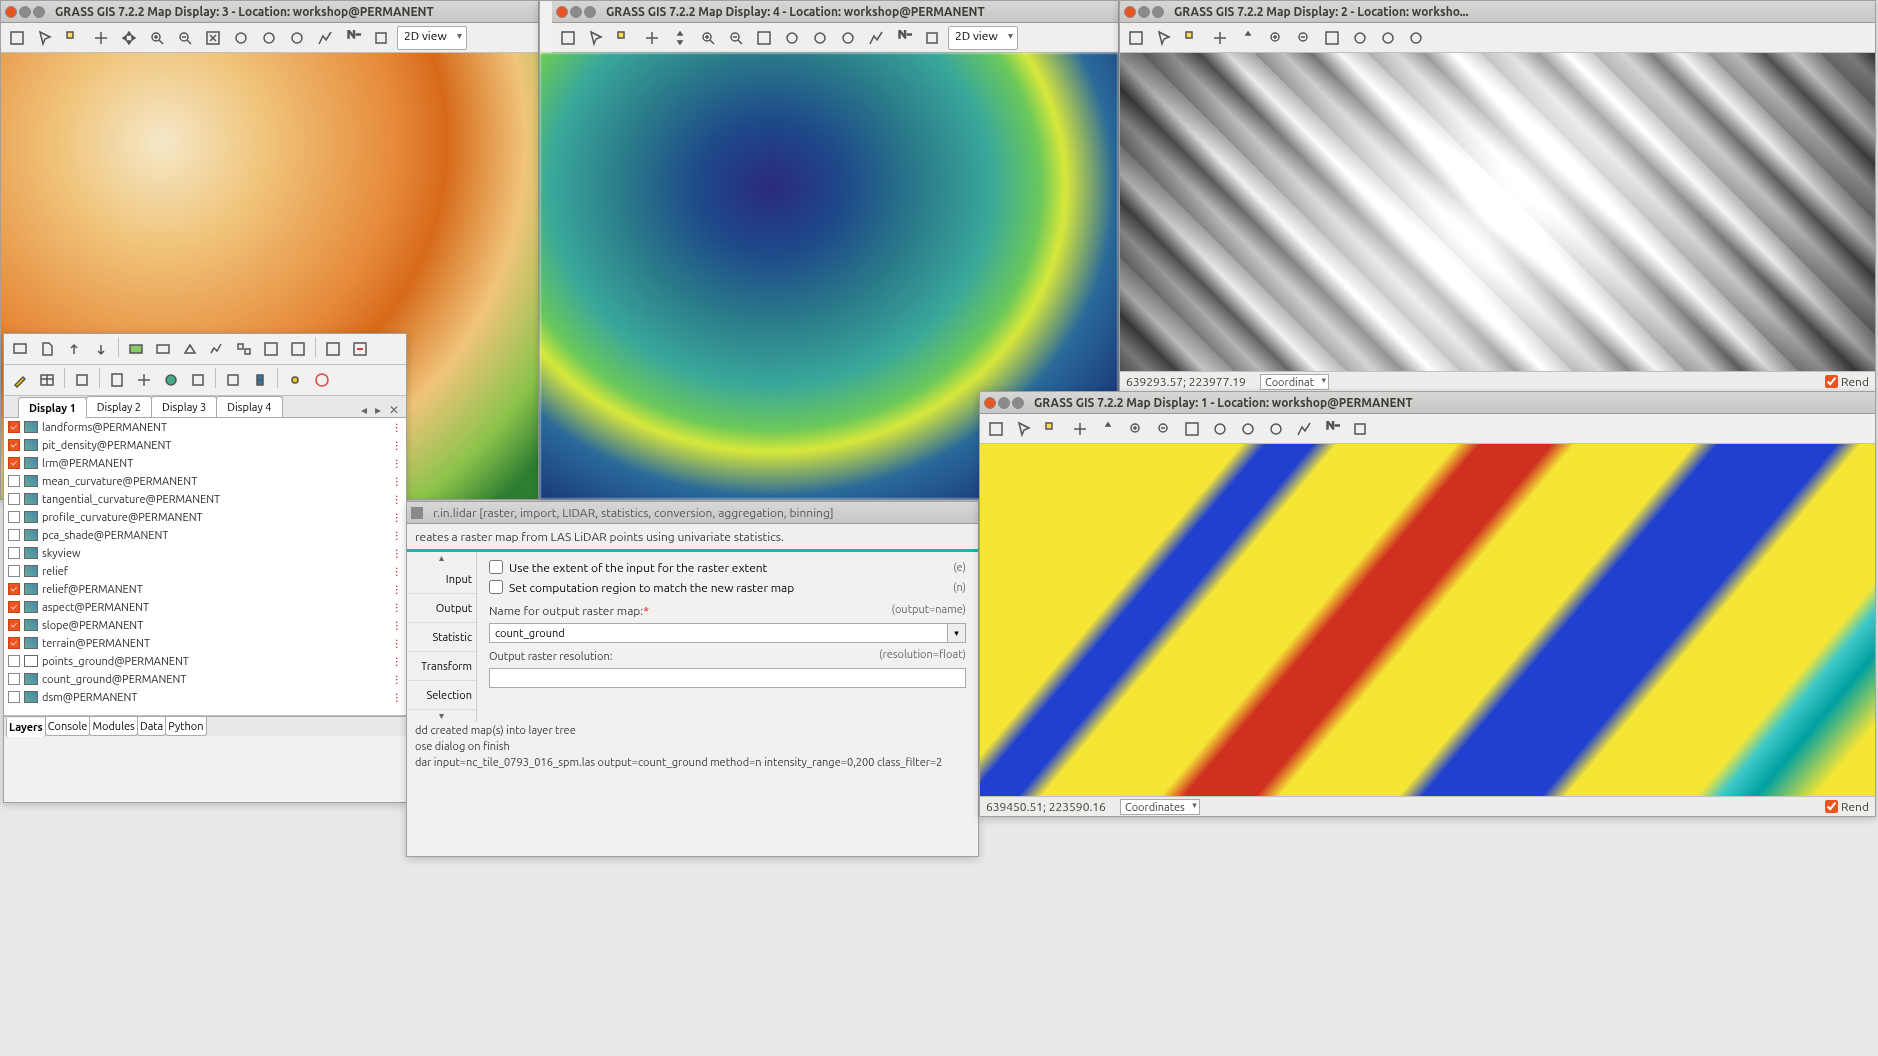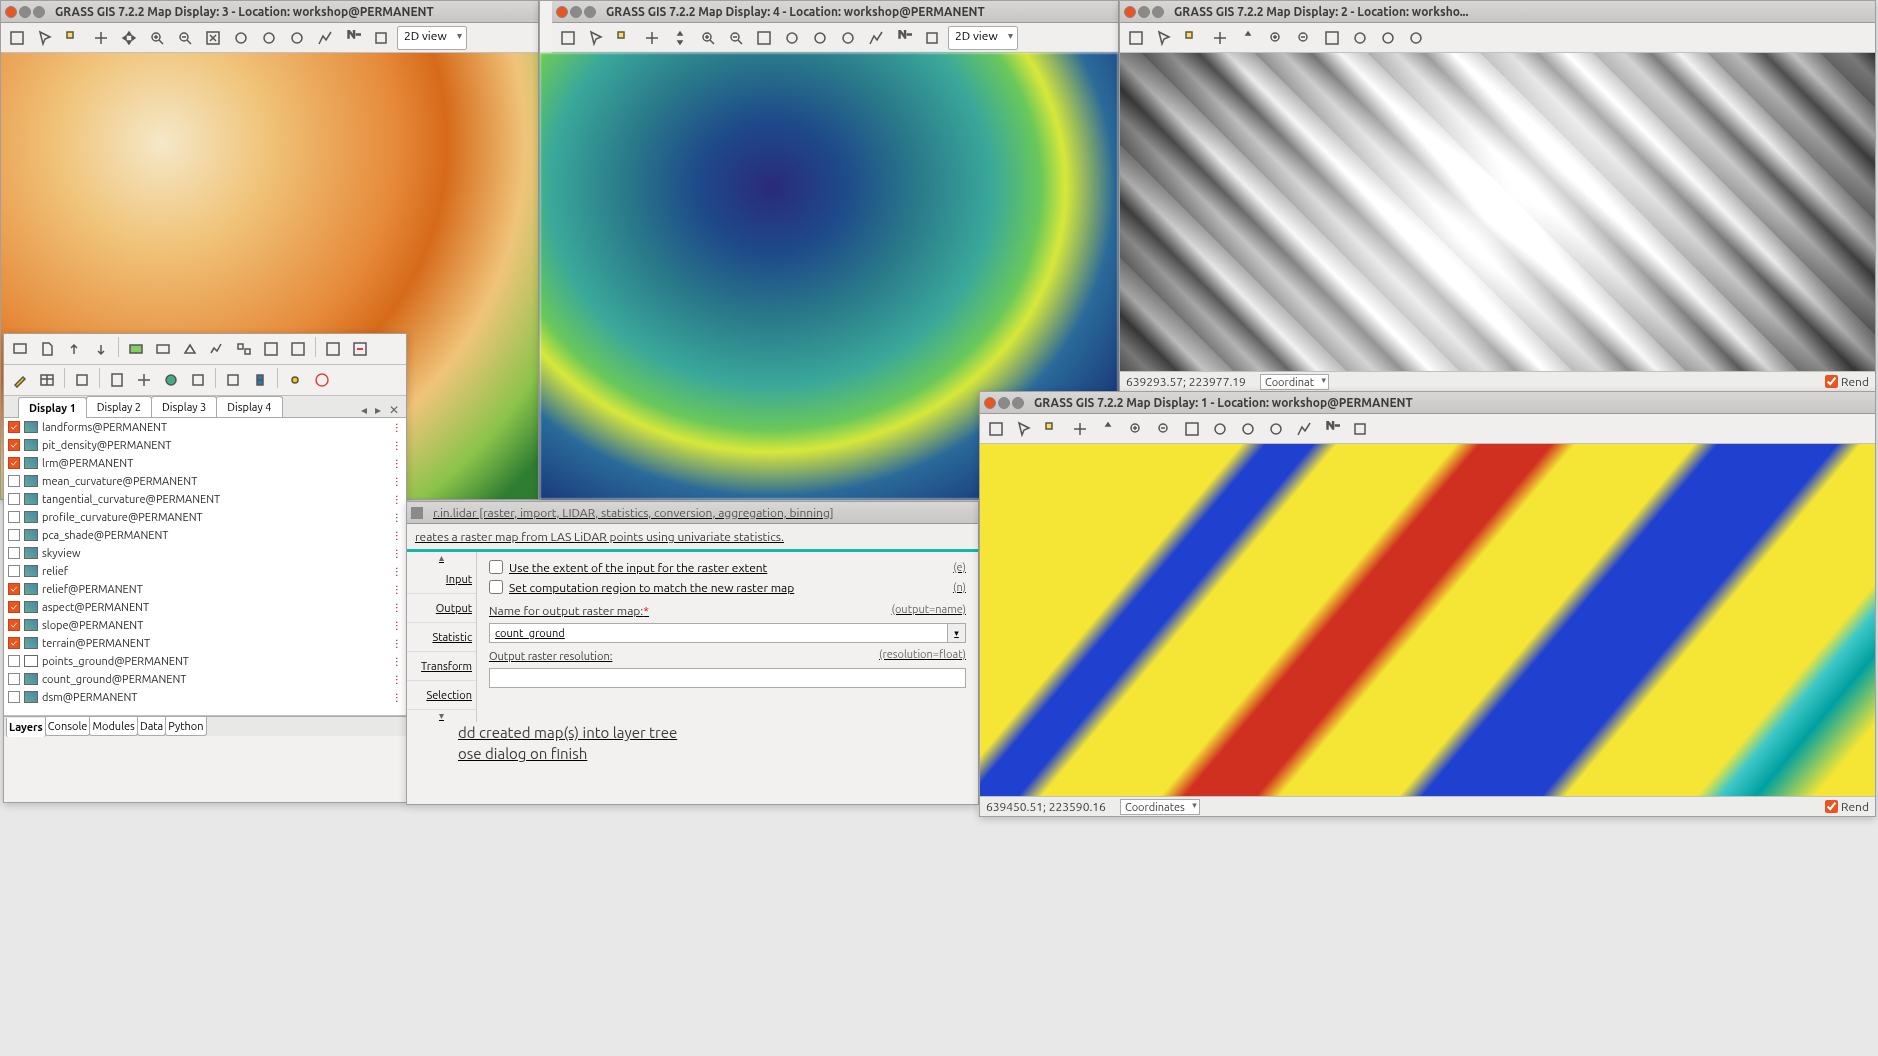--- a/index.html
+++ b/index.html
@@ -76,21 +76,21 @@
 .form-row input[type=checkbox]{width:14px;height:14px;}
 .form-row .hint { margin-left:auto; color:#666; font-size:11px;}
 .form-label { font-size:11px; color:#3a3a38; margin-top:4px;}
 .form-label .req{color:#d00;}
 .combo { display:flex; margin:3px 0;}
 .combo input { flex:1; border:1px solid #aaa; padding:3px 5px; font-size:11px;}
 .combo button { width:18px; border:1px solid #aaa; border-left:none; background:#eee; font-size:9px; cursor:pointer;}
 .dialog-buttons { display:flex; justify-content:center; gap:14px; padding:8px; border-top:1px solid #ccc;}
 .btn { padding:4px 20px; border:1px solid #999; border-radius:3px; background:linear-gradient(#f8f8f7,#e8e7e5); cursor:pointer; font-size:12px;}
 .btn.primary { background:linear-gradient(#f6a070,#e98450); color:#fff; border-color:#c86840;}
-.dialog-foot { font-size:15px; color:#3a3a38; padding:2px 8px;margin-left:43px;}
+.dialog-foot { font-size:11px; color:#3a3a38; padding:2px 8px;}
 </style>
 </head>
 <body>
 
 <div class="window map3" style="left:0; top:0; width:539px; height:500px;">
   <div class="titlebar">
     <div class="controls">
       <span class="tb-btn tb-close"></span>
       <span class="tb-btn tb-min"></span>
       <span class="tb-btn tb-max"></span>
@@ -587,21 +587,21 @@
     </div>
   <div class="bottom-tabs" id="bottom-tabs">
       <div class="tab active">Layers</div>
       <div class="tab">Console</div>
       <div class="tab">Modules</div>
       <div class="tab">Data</div>
       <div class="tab">Python</div>
     </div>
 </div>
 
-<div class="window" style="left:406px; top:501px; width:573px; height:304px;text-decoration:underline;">
+<div class="window" style="left:406px; top:501px; width:573px; height:356px;">
   <div class="titlebar">
     <span class="tb-btn tb-min" style="border-radius:0;"></span>
     <span class="title" style="font-weight:normal; color:#555;">r.in.lidar [raster, import, LIDAR, statistics, conversion, aggregation, binning]</span>
   </div>
   <div class="dialog-desc">reates a raster map from LAS LiDAR points using univariate statistics.</div>
   <div class="dialog-body" style="height:170px;">
     <div class="dialog-side">
       <div class="arrow-btn">▴</div>
       <div id="side-tabs">
           <div class="side-tab">Input</div>
@@ -635,20 +635,21 @@
         <span class="form-label">Output raster resolution:</span>
         <span class="hint">(resolution=float)</span>
       </div>
       <div class="combo">
         <input type="text" value="" style="">
       </div>
     </div>
   </div>
   <div class="dialog-foot">dd created map(s) into layer tree</div>
   <div class="dialog-foot">ose dialog on finish</div>
+  <div class="dialog-foot" style="white-space:nowrap;overflow:hidden;">dar input=nc_tile_0793_016_spm.las output=count_ground method=n intensity_range=0,200 class_filter=2</div>
 </div>
 
 <div class="window map1" style="left:979px; top:391px; width:897px; height:426px;">
   <div class="titlebar">
     <div class="controls">
       <span class="tb-btn tb-close"></span>
       <span class="tb-btn tb-min"></span>
       <span class="tb-btn tb-max"></span>
     </div>
     <span class="title">GRASS GIS 7.2.2 Map Display: 1 - Location: workshop@PERMANENT</span>

